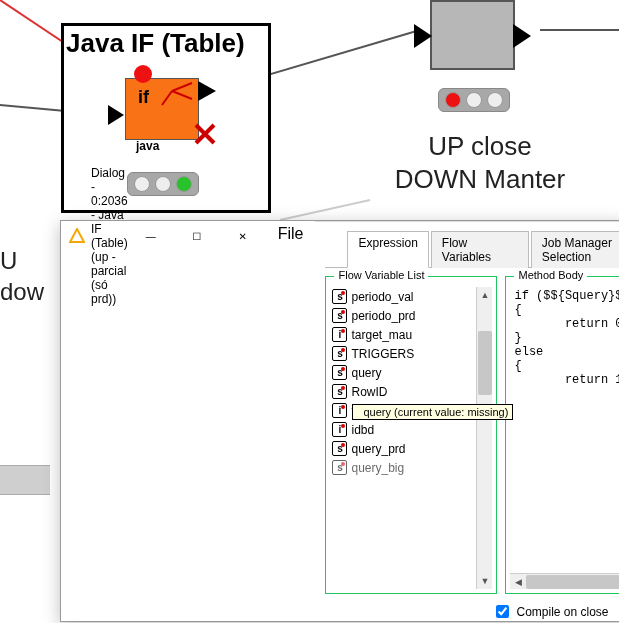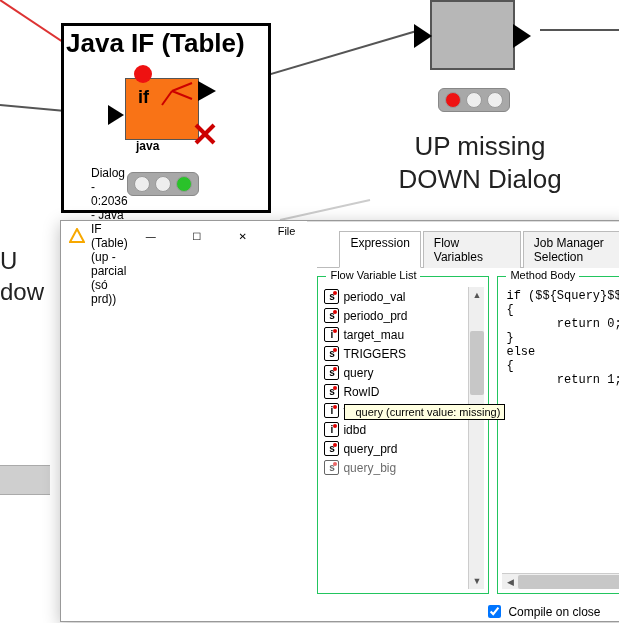--- a/index.html
+++ b/index.html
@@ -153,21 +153,21 @@
   .titlebar .title { flex:1; }
   .win-btns { display:flex; height:30px; }
   .win-btn {
     width:46px; display:flex; align-items:center; justify-content:center;
     font-family: "Segoe UI Symbol", sans-serif; font-size:10px;
     color:#000;
   }
 
   .menubar {
     padding: 2px 6px 6px;
-    font-size: 11px;
+    font-size: 16px;
   }
   .menu-item { padding: 2px 6px; display:inline-block; }
 
   .body-area {
     flex:1;
     border-top:1px solid #ddd;
     padding: 8px 10px 0;
     display:flex; flex-direction:column;
   }
   .tabs {
@@ -326,22 +326,22 @@
   <div class="gray-node">
     <div class="tri port-in"></div>
     <div class="tri port-out"></div>
   </div>
   <div class="gray-lights">
     <div class="light red"></div>
     <div class="light"></div>
     <div class="light"></div>
   </div>
   <div class="canvas-text gray-label">
-    <span>UP missing</span><br>
-    <span>DOWN Dialog</span>
+    <span>UP close</span><br>
+    <span>DOWN Manter</span>
   </div>
 
   <div class="javaif-box"></div>
   <div class="javaif-title">Java IF (Table)</div>
   <div class="javaif-icon">
     <span class="if-text">if</span>
     <span class="java-text">java</span>
     <svg width="74" height="74">
       <path d="M46 12 L66 4 M46 12 L66 20 M46 12 L36 26" stroke="#c00" stroke-width="2" fill="none"></path>
     </svg>

